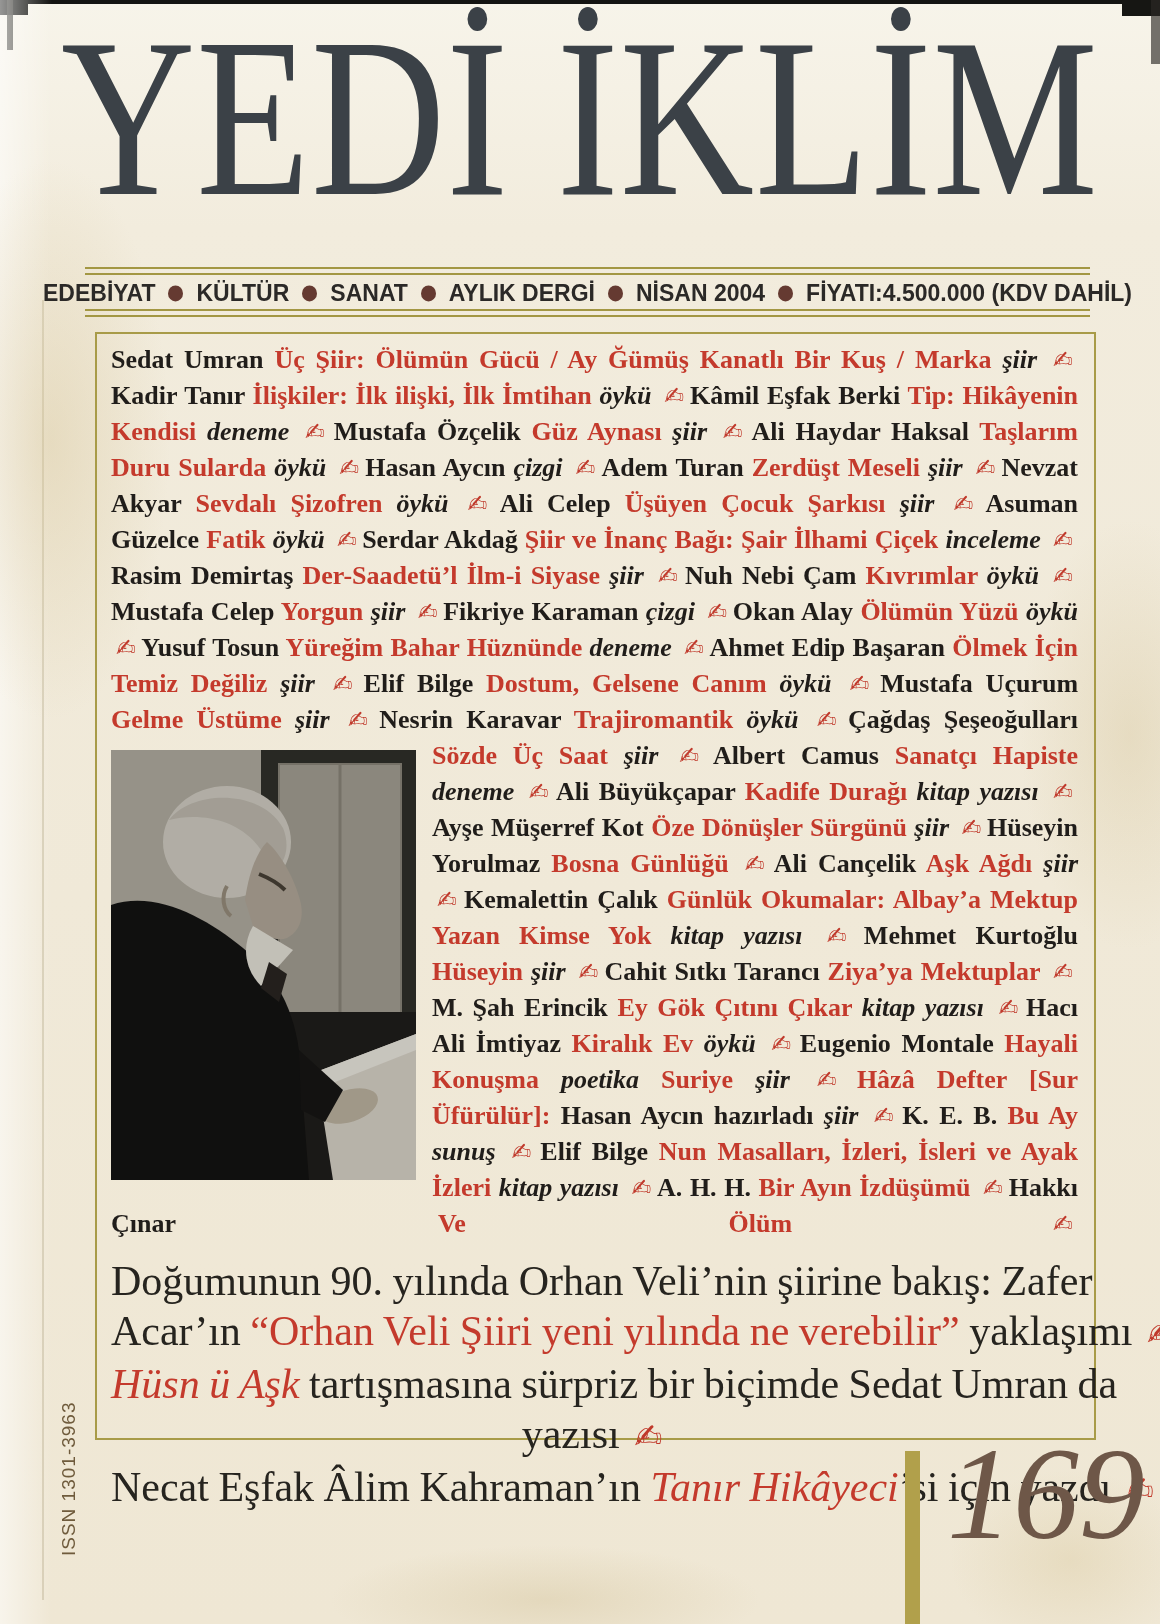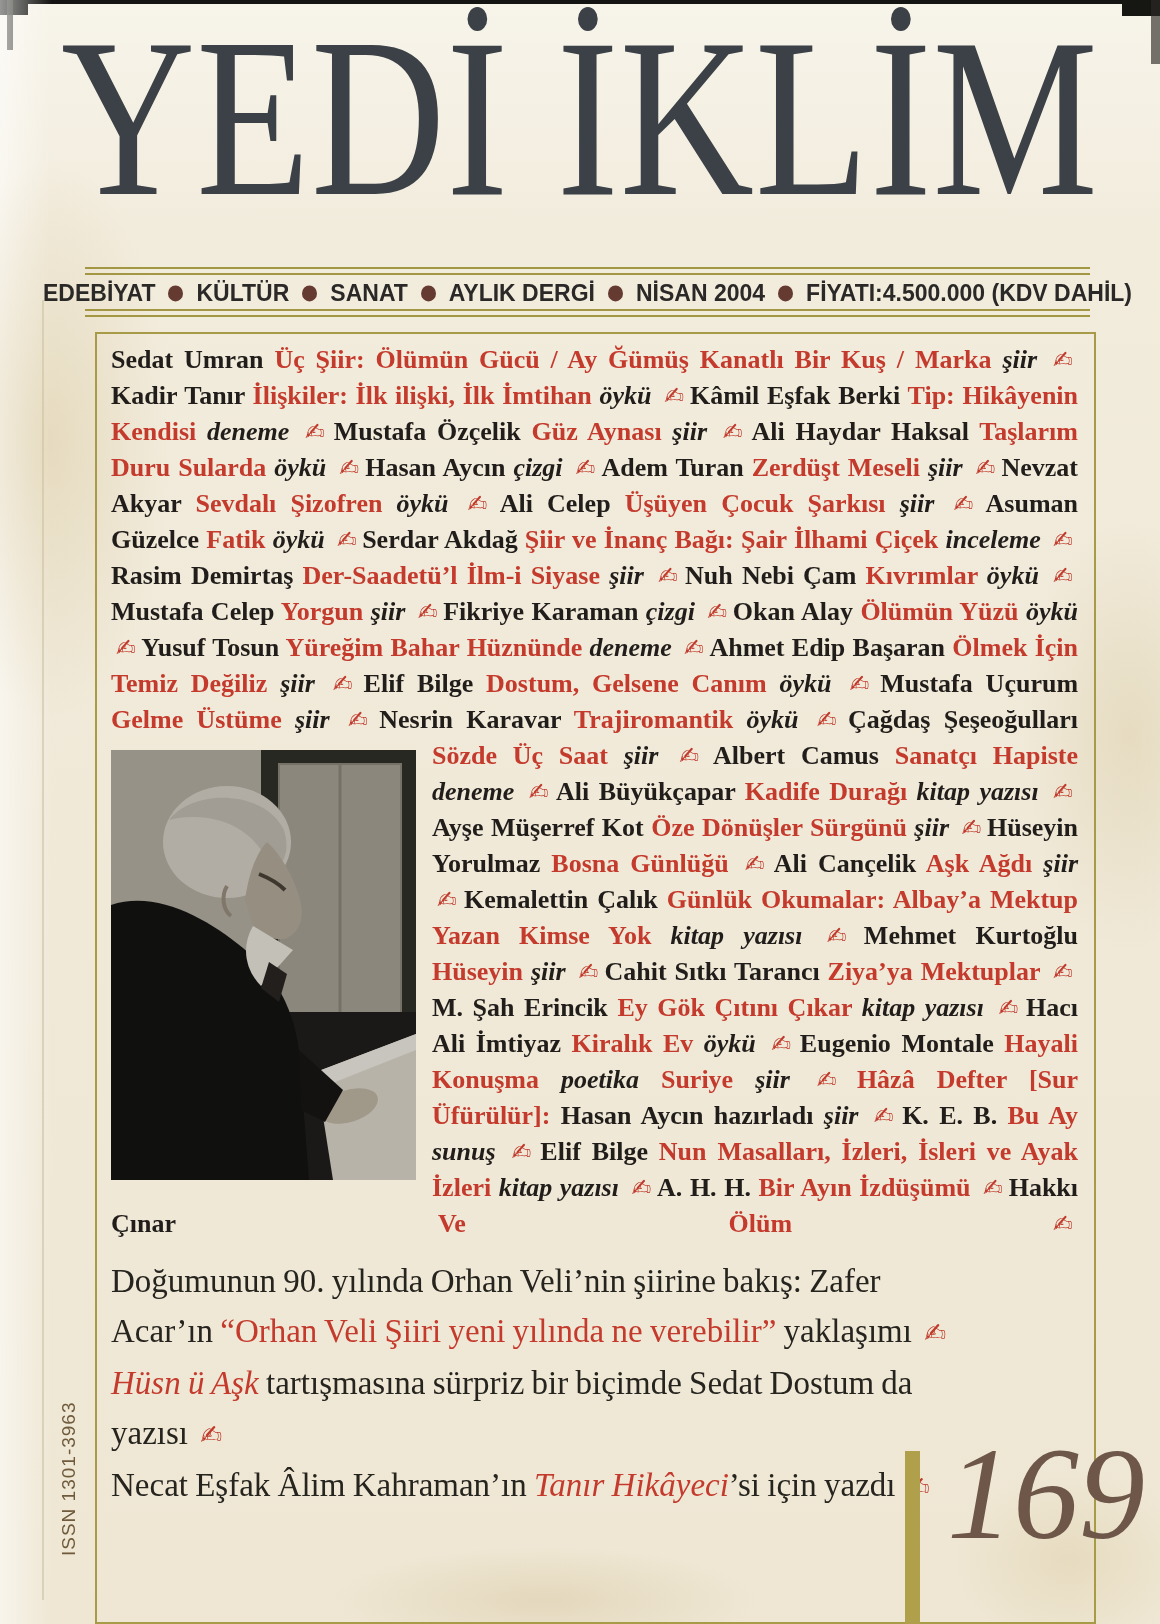--- a/index.html
+++ b/index.html
@@ -40,21 +40,21 @@
   .infobar{
     position:absolute;left:85px;right:70px;top:277px;height:30px;
     display:flex;justify-content:center;align-items:center;gap:13px;
     font-family:"Liberation Sans",sans-serif;font-weight:700;font-size:23px;
     color:#2b2927;white-space:nowrap;transform:scaleY(1.06);transform-origin:center top;
   }
   .bullet{width:15px;height:15px;border-radius:50%;background:#653a31;flex:0 0 auto;}
 
   
   .box{
-    position:absolute;left:95px;top:332px;width:1001px;height:1292px;
+    position:absolute;left:95px;top:332px;width:1001px;height:1108px;
     border:2px solid #a89b48;box-sizing:border-box;
     padding:8px 16px 0 14px;
   }
   .idx{
     font-family:"Liberation Serif",serif;font-weight:700;
     font-size:26px;line-height:35px;color:#201d1a;
     text-align:justify;text-align-last:justify;
     word-spacing:.5px;margin:0;
   }
   .seg-author{color:#201d1a;}
@@ -65,23 +65,23 @@
     font-style:normal;font-weight:400;margin:0 5px;font-size:.92em;
   }
   .photo-float{
     float:left;width:305px;height:430px;margin:12px 16px 4px 0;
     background:#b6b1a6;overflow:hidden;
   }
   .photo-float svg{display:block;}
 
   
   .feature{
-    clear:both;padding-top:14px;text-align:left;
+    clear:both;padding-top:14px;text-align:center;
     font-family:"Liberation Serif",serif;font-weight:400;
-    font-size:33px;line-height:50px;color:#26241f;word-spacing:-1px;
+    font-size:42px;line-height:50px;color:#26241f;word-spacing:-1px;
   }
   .feature .line{white-space:nowrap;}
   .seg-k{color:#26241f;}
   .seg-r{color:#c43a2c;}
   .seg-ri{color:#c43a2c;font-style:italic;}
   .feature .pen{font-size:.8em;}
 
   
   .issn{
     position:absolute;left:58px;top:1556px;transform:rotate(-90deg);
@@ -164,21 +164,21 @@
         <ellipse cx="238" cy="356" rx="30" ry="16" fill="#c0b6a3" transform="rotate(-18 238 356)"></ellipse>
         <path d="M188,300 L232,340 L214,372 L190,360 Z" fill="#171615"></path>
         <rect width="305" height="430" filter="url(#grain)" opacity="0.16"></rect>
       </svg>
     </div>
     <span><span class="seg-title">Sözde Üç Saat </span><span class="seg-genre">şiir </span><span class="pen">✍</span><span class="seg-author">Albert Camus </span><span class="seg-title">Sanatçı Hapiste </span><span class="seg-genre">deneme </span><span class="pen">✍</span><span class="seg-author">Ali Büyükçapar </span><span class="seg-title">Kadife Durağı </span><span class="seg-genre">kitap yazısı </span><span class="pen">✍</span><span class="seg-author">Ayşe Müşerref Kot </span><span class="seg-title">Öze Dönüşler Sürgünü </span><span class="seg-genre">şiir </span><span class="pen">✍</span><span class="seg-author">Hüseyin Yorulmaz </span><span class="seg-title">Bosna Günlüğü </span><span class="pen">✍</span><span class="seg-author">Ali Cançelik </span><span class="seg-title">Aşk Ağdı </span><span class="seg-genre">şiir </span><span class="pen">✍</span><span class="seg-author">Kemalettin Çalık </span><span class="seg-title">Günlük Okumalar: Albay’a Mektup Yazan Kimse Yok </span><span class="seg-genre">kitap yazısı </span><span class="pen">✍</span><span class="seg-author">Mehmet Kurtoğlu </span><span class="seg-title">Hüseyin </span><span class="seg-genre">şiir </span><span class="pen">✍</span><span class="seg-author">Cahit Sıtkı Tarancı </span><span class="seg-title">Ziya’ya Mektuplar </span><span class="pen">✍</span><span class="seg-author">M. Şah Erincik </span><span class="seg-title">Ey Gök Çıtını Çıkar </span><span class="seg-genre">kitap yazısı </span><span class="pen">✍</span><span class="seg-author">Hacı Ali İmtiyaz </span><span class="seg-title">Kiralık Ev </span><span class="seg-genre">öykü </span><span class="pen">✍</span><span class="seg-author">Eugenio Montale </span><span class="seg-title">Hayali Konuşma </span><span class="seg-genre">poetika </span><span class="seg-title">Suriye </span><span class="seg-genre">şiir </span><span class="pen">✍</span><span class="seg-title">Hâzâ Defter [Sur Üfürülür]: </span><span class="seg-author">Hasan Aycın hazırladı </span><span class="seg-genre">şiir </span><span class="pen">✍</span><span class="seg-author">K. E. B. </span><span class="seg-title">Bu Ay </span><span class="seg-genre">sunuş </span><span class="pen">✍</span><span class="seg-author">Elif Bilge </span><span class="seg-title">Nun Masalları, İzleri, İsleri ve Ayak İzleri </span><span class="seg-genre">kitap yazısı </span><span class="pen">✍</span><span class="seg-author">A. H. H. </span><span class="seg-title">Bir Ayın İzdüşümü </span><span class="pen">✍</span><span class="seg-author">Hakkı Çınar </span><span class="seg-title">Ve Ölüm</span><span class="pen">✍</span></span>
   </div>
   <div class="feature">
       <div class="line"><span class="seg-k">Doğumunun 90. yılında Orhan Veli’nin şiirine bakış: Zafer</span></div>
       <div class="line"><span class="seg-k">Acar’ın </span><span class="seg-r">“Orhan Veli Şiiri yeni yılında ne verebilir”</span><span class="seg-k"> yaklaşımı </span><span class="pen">✍</span></div>
-      <div class="line"><span class="seg-ri">Hüsn ü Aşk</span><span class="seg-k"> tartışmasına sürpriz bir biçimde Sedat Dostum da</span></div>
+      <div class="line"><span class="seg-ri">Hüsn ü Aşk</span><span class="seg-k"> tartışmasına sürpriz bir biçimde Sedat Umran da</span></div>
       <div class="line"><span class="seg-k">yazısı </span><span class="pen">✍</span></div>
       <div class="line"><span class="seg-k">Necat Eşfak Âlim Kahraman’ın </span><span class="seg-ri">Tanır Hikâyeci</span><span class="seg-k">’si için yazdı </span><span class="pen">✍</span></div>
     </div>
 </div>
 
 <div class="issn">ISSN 1301-3963</div>
 <div class="accent-bar"></div>
 <div class="issue-no">169</div>
 
 </body></html>

